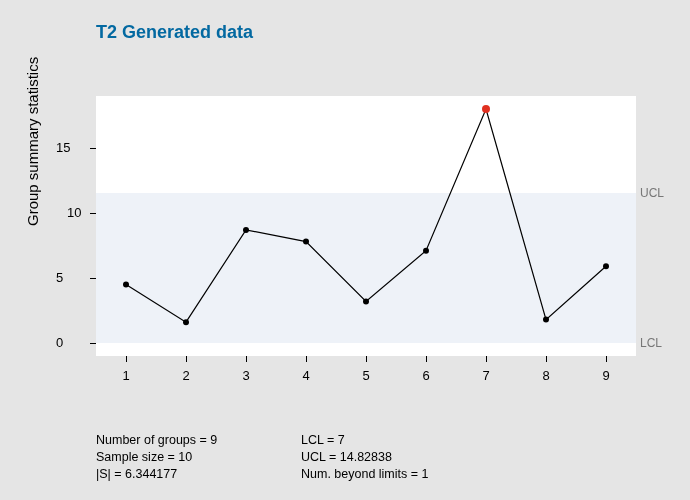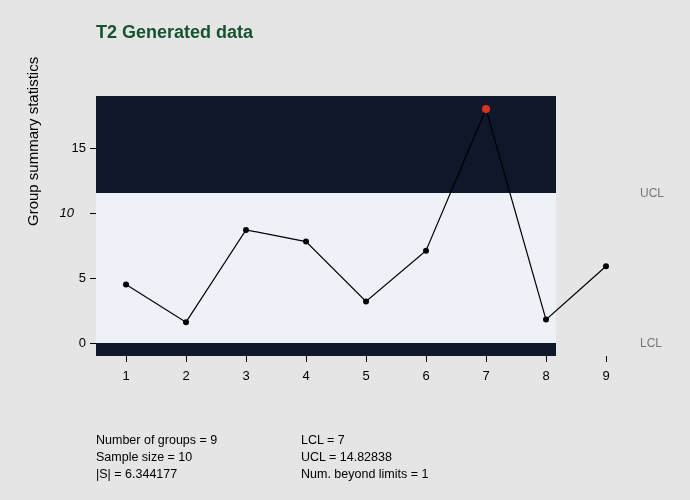--- a/index.html
+++ b/index.html
@@ -15,29 +15,29 @@
     position: relative;
     width: 690px;
     height: 500px;
   }
   .title {
     position: absolute;
     left: 96px;
     top: 22px;
     font-weight: bold;
     font-size: 18px;
-    color: #14532d;
+    color: #0369a1;
   }
   .plot-area {
     position: absolute;
     left: 96px;
     top: 96px;
-    width: 460px;
+    width: 540px;
     height: 260px;
-    background: #0f172a;
+    background: #ffffff;
     box-sizing: border-box;
   }
   .band {
     position: absolute;
     left: 0;
     width: 100%;
     background: #eef2f8; 
   }
   .limit-label {
     position: absolute;
@@ -63,21 +63,20 @@
     top: 400px;
     font-size: 15px;
     color: #000;
   }
   .tick-label {
     position: absolute;
     font-size: 13px;
     color: #000;
   }
   .tick-label.y {
-    text-align: right;
     width: 30px;
   }
   .tick-label.x {
     text-align: center;
     width: 20px;
   }
   .tick-mark {
     position: absolute;
     background: #000;
   }
@@ -128,21 +127,21 @@
         <circle cx="450" cy="223.6" r="3" fill="#000"></circle>
         <circle cx="510" cy="170.3" r="3" fill="#000"></circle>
       </svg>
   </div>
 
   <div id="yticks-container">
       <div class="tick-label y" style="left: 56px; top: 335px;">0</div>
       <div class="tick-mark" style="left: 90px; top: 343px; width: 6px; height: 1px;"></div>
       <div class="tick-label y" style="left: 56px; top: 270px;">5</div>
       <div class="tick-mark" style="left: 90px; top: 278px; width: 6px; height: 1px;"></div>
-      <div class="tick-label y" style="left: 44px; top: 205px; font-style: italic;">10</div>
+      <div class="tick-label y" style="left: 67px; top: 205px;">10</div>
       <div class="tick-mark" style="left: 90px; top: 213px; width: 6px; height: 1px;"></div>
       <div class="tick-label y" style="left: 56px; top: 140px;">15</div>
       <div class="tick-mark" style="left: 90px; top: 148px; width: 6px; height: 1px;"></div>
     </div>
   <div id="xticks-container">
       <div class="tick-label x" style="left: 116px; top: 368px;">1</div>
       <div class="tick-mark" style="left: 126px; top: 356px; width: 1px; height: 6px;"></div>
       <div class="tick-label x" style="left: 176px; top: 368px;">2</div>
       <div class="tick-mark" style="left: 186px; top: 356px; width: 1px; height: 6px;"></div>
       <div class="tick-label x" style="left: 236px; top: 368px;">3</div>

